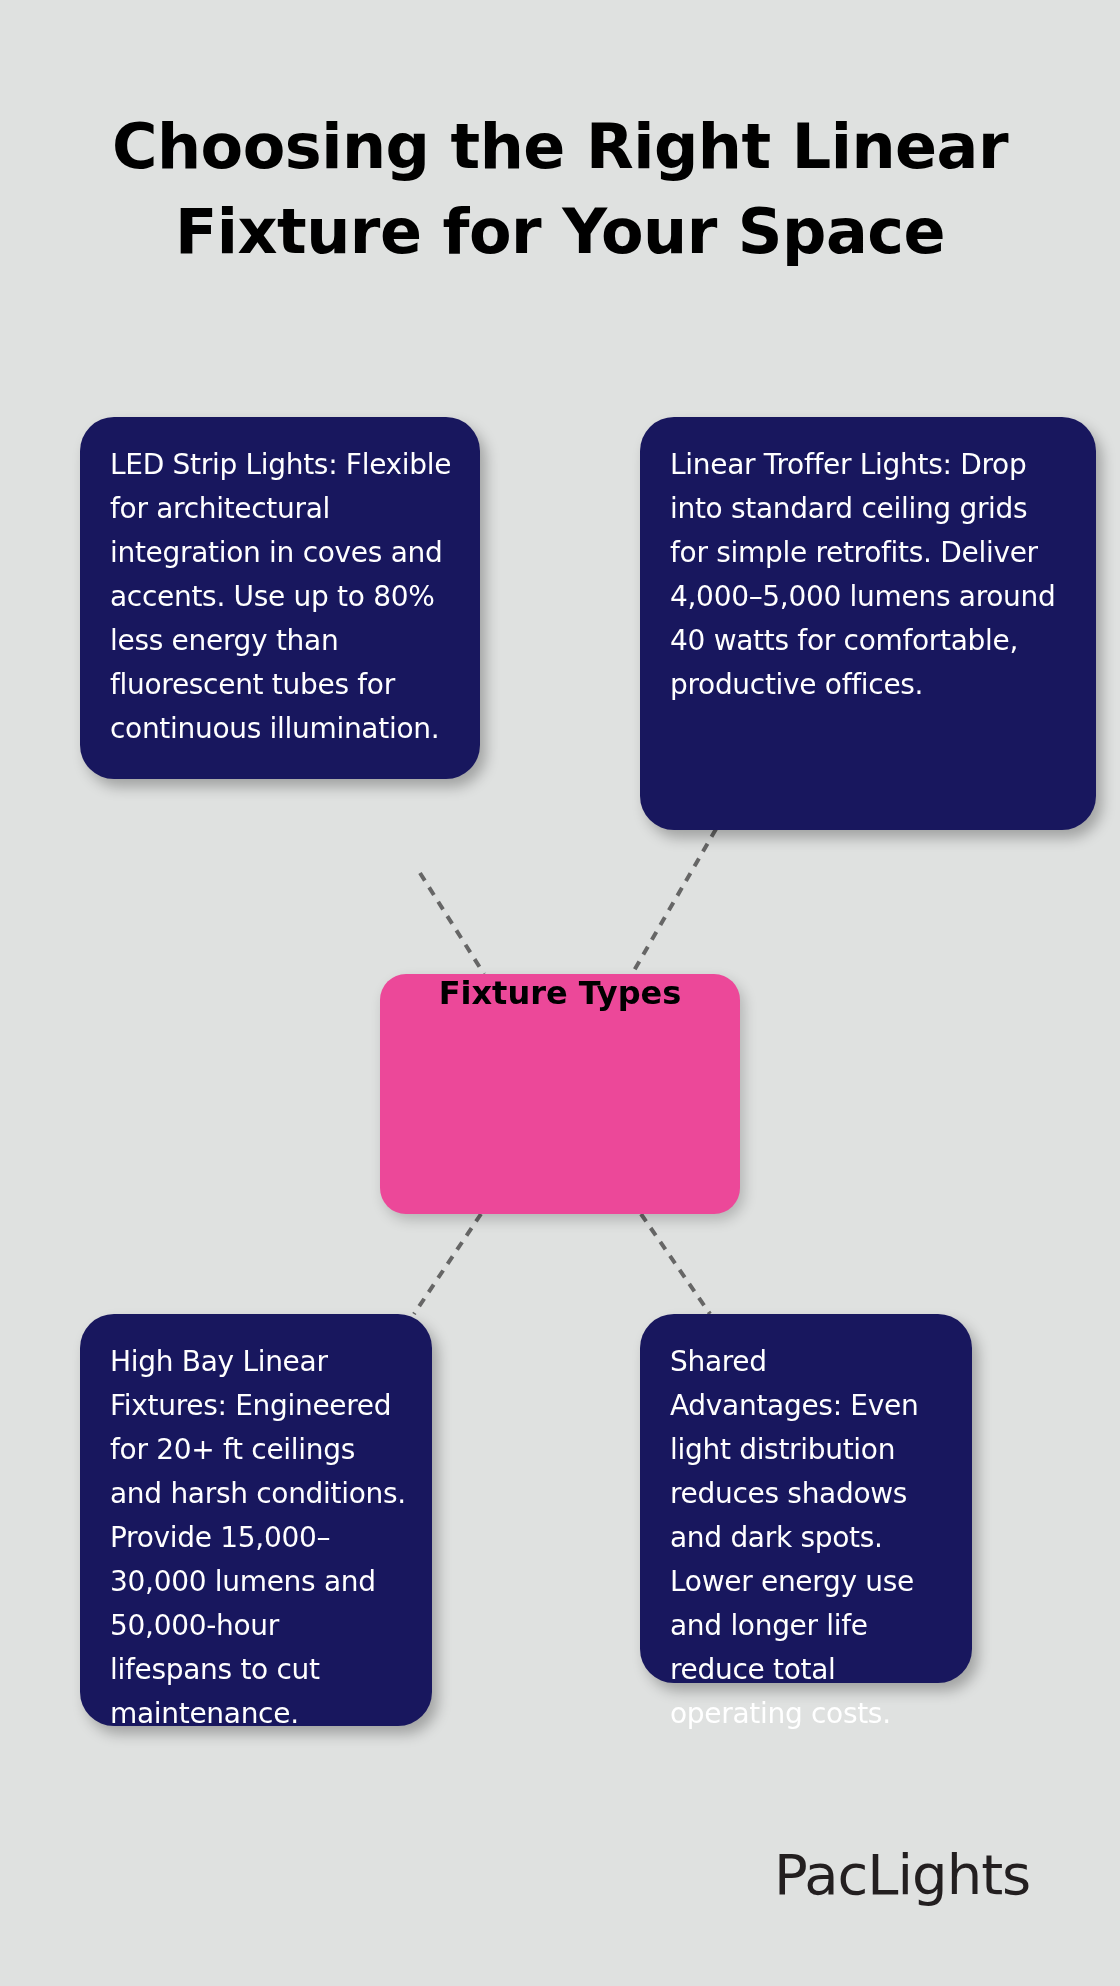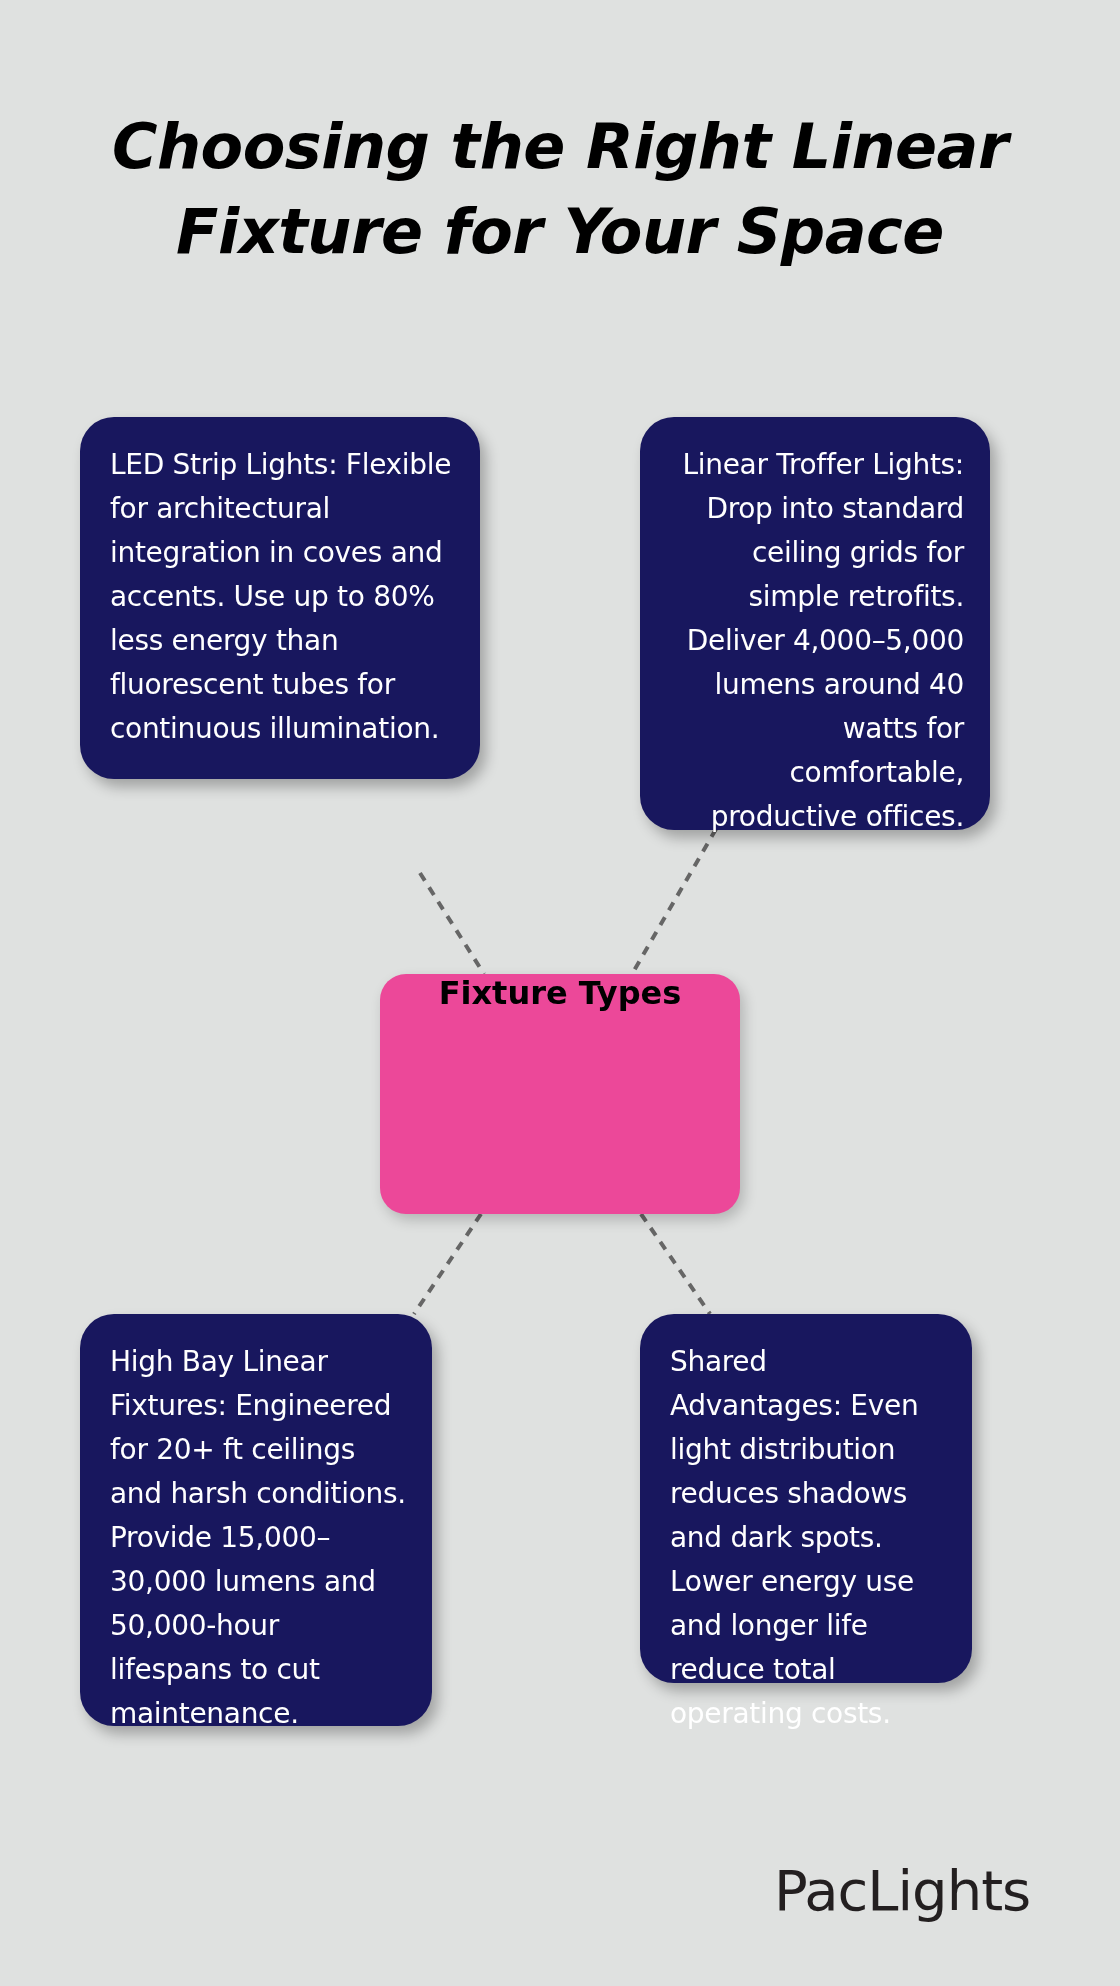--- a/index.html
+++ b/index.html
@@ -8,42 +8,42 @@
     background: #dfe1e0;
     position: relative; overflow: hidden;
     font-family: "DejaVu Sans", "Liberation Sans", sans-serif;
   }
   .title {
     position: absolute; left: 0; top: 104px; width: 1120px;
     text-align: center; font-weight: bold; color: #000;
     font-size: 62px; line-height: 85px; letter-spacing: -0.5px;
     margin: 0;
   }
-  .title span { display: block; font-style: italic; }
+  .title span { display: block; }
   svg.connectors { position: absolute; left: 0; top: 0; }
   .card {
     position: absolute; box-sizing: border-box;
     background: #18175e; color: #fff;
     border-radius: 34px;
     box-shadow: 6px 8px 14px rgba(0,0,0,0.28);
     padding: 26px 26px 0 30px;
     font-size: 28px; line-height: 44px;
     letter-spacing: -0.3px;
   }
   .center {
     position: absolute; left: 380px; top: 974px; width: 360px; height: 240px;
     background: #ec4899; border-radius: 26px;
     box-shadow: 4px 6px 14px rgba(0,0,0,0.2);
     display: flex; align-items: flex-start; justify-content: center;
     font-weight: bold; font-size: 32px; color: #000;
   }
   .logo {
     position: absolute; left: 774px; top: 1842px;
     font-family: "DejaVu Sans", sans-serif;
-    font-size: 56px; color: #231f20; letter-spacing: -1px; margin-top: 16px;
+    font-size: 56px; color: #231f20; letter-spacing: -1px;
   }
 </style>
 </head>
 <body>
 
 <h1 class="title">
   <span>Choosing the Right Linear</span>
   <span>Fixture for Your Space</span>
 </h1>
 
@@ -53,21 +53,21 @@
     <line x1="716" y1="829" x2="632" y2="974"></line>
     <line x1="481" y1="1214" x2="414" y2="1314"></line>
     <line x1="641" y1="1214" x2="710" y2="1314"></line>
   </g>
 </svg>
 
 <div class="card" style="left:80px; top:417px; width:400px; height:362px;">
   <div>LED Strip Lights: Flexible for architectural integration in coves and accents. Use up to 80% less energy than fluorescent tubes for continuous illumination.</div>
 </div>
 
-<div class="card" style="left:640px; top:417px; width:350px; height:413px;text-align:right;">
+<div class="card" style="left:640px; top:417px; width:456px; height:413px;">
   <div>Linear Troffer Lights: Drop into standard ceiling grids for simple retrofits. Deliver 4,000–5,000 lumens around 40 watts for comfortable, productive offices.</div>
 </div>
 
 <div class="center">
   <span>Fixture Types</span>
 </div>
 
 <div class="card" style="left:80px; top:1314px; width:352px; height:412px;">
   <div>High Bay Linear Fixtures: Engineered for 20+ ft ceilings and harsh conditions. Provide 15,000–30,000 lumens and 50,000-hour lifespans to cut maintenance.</div>
 </div>

